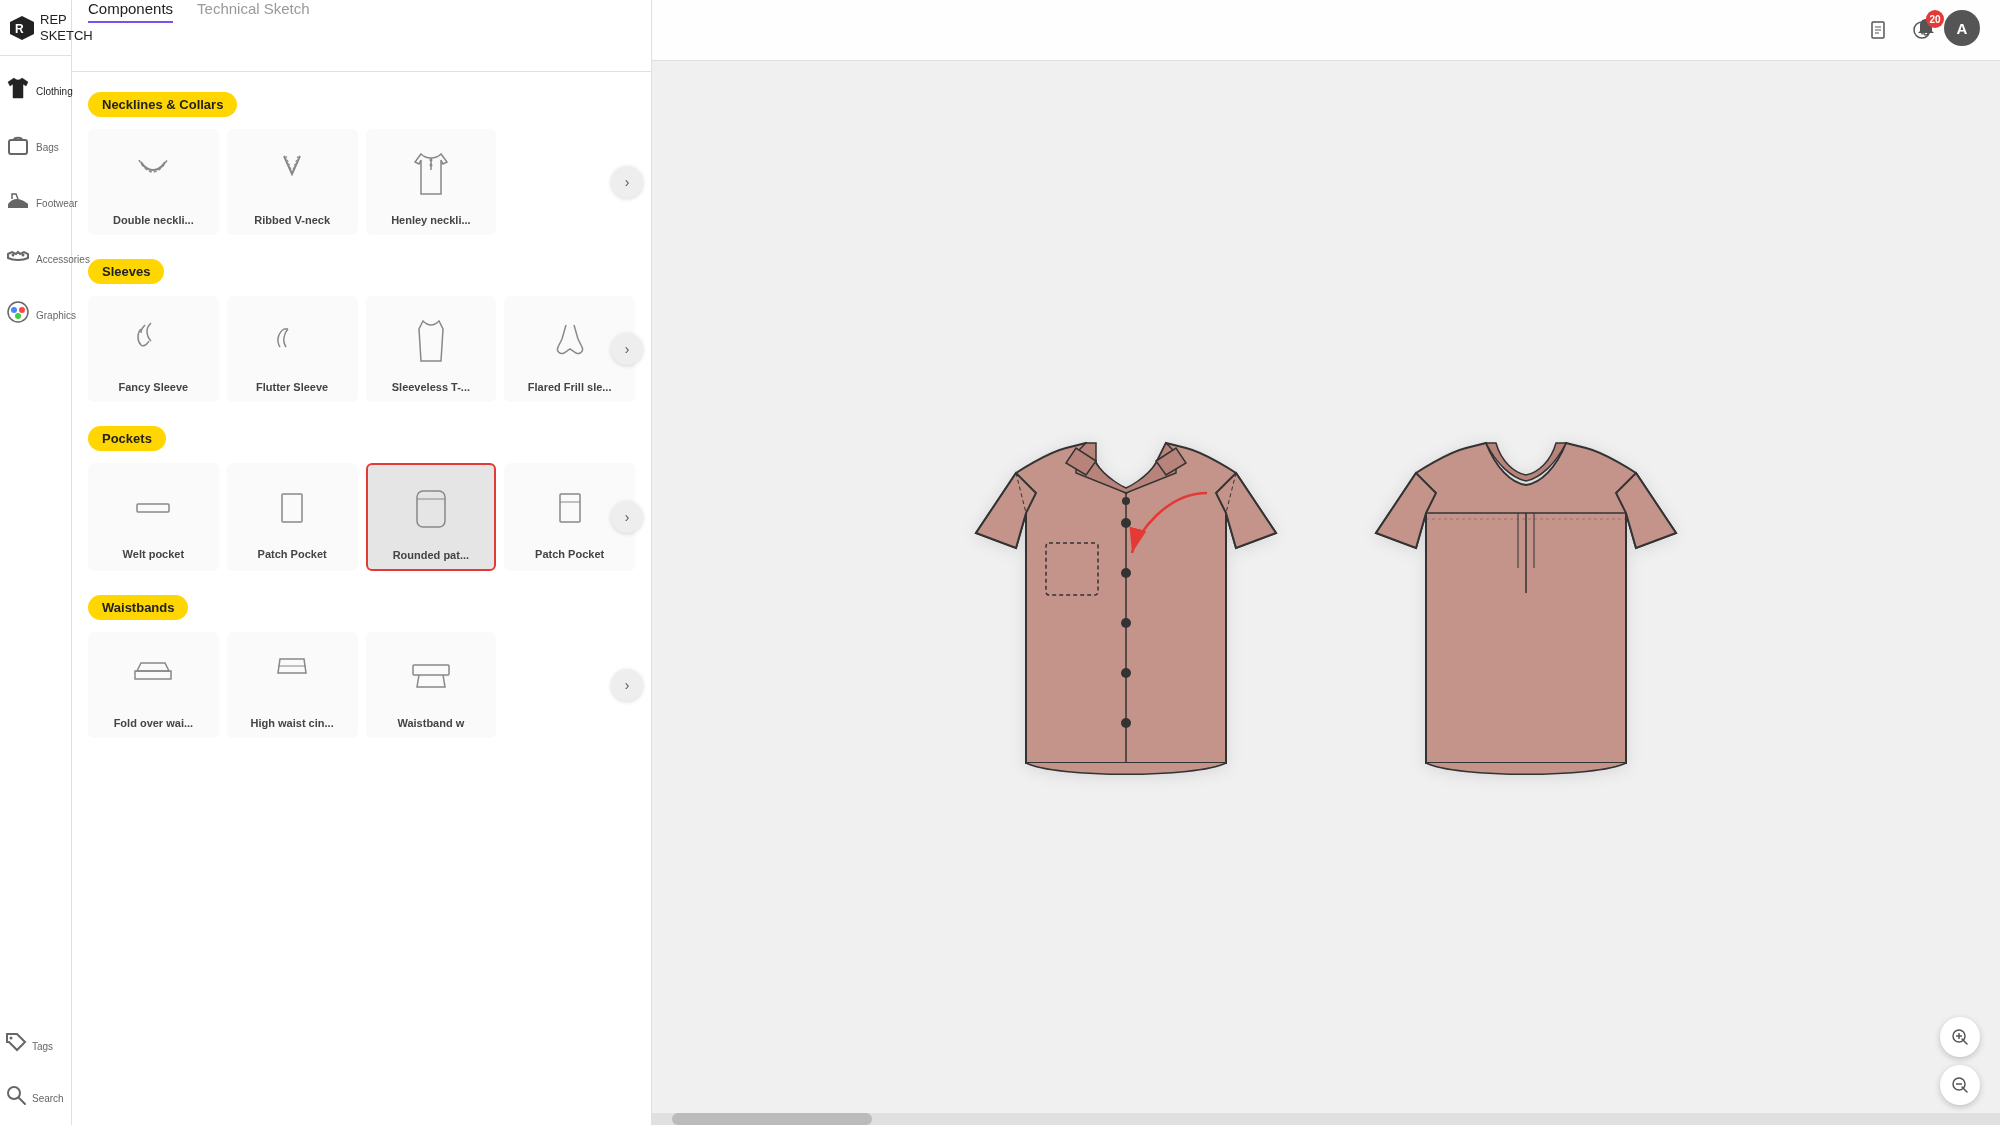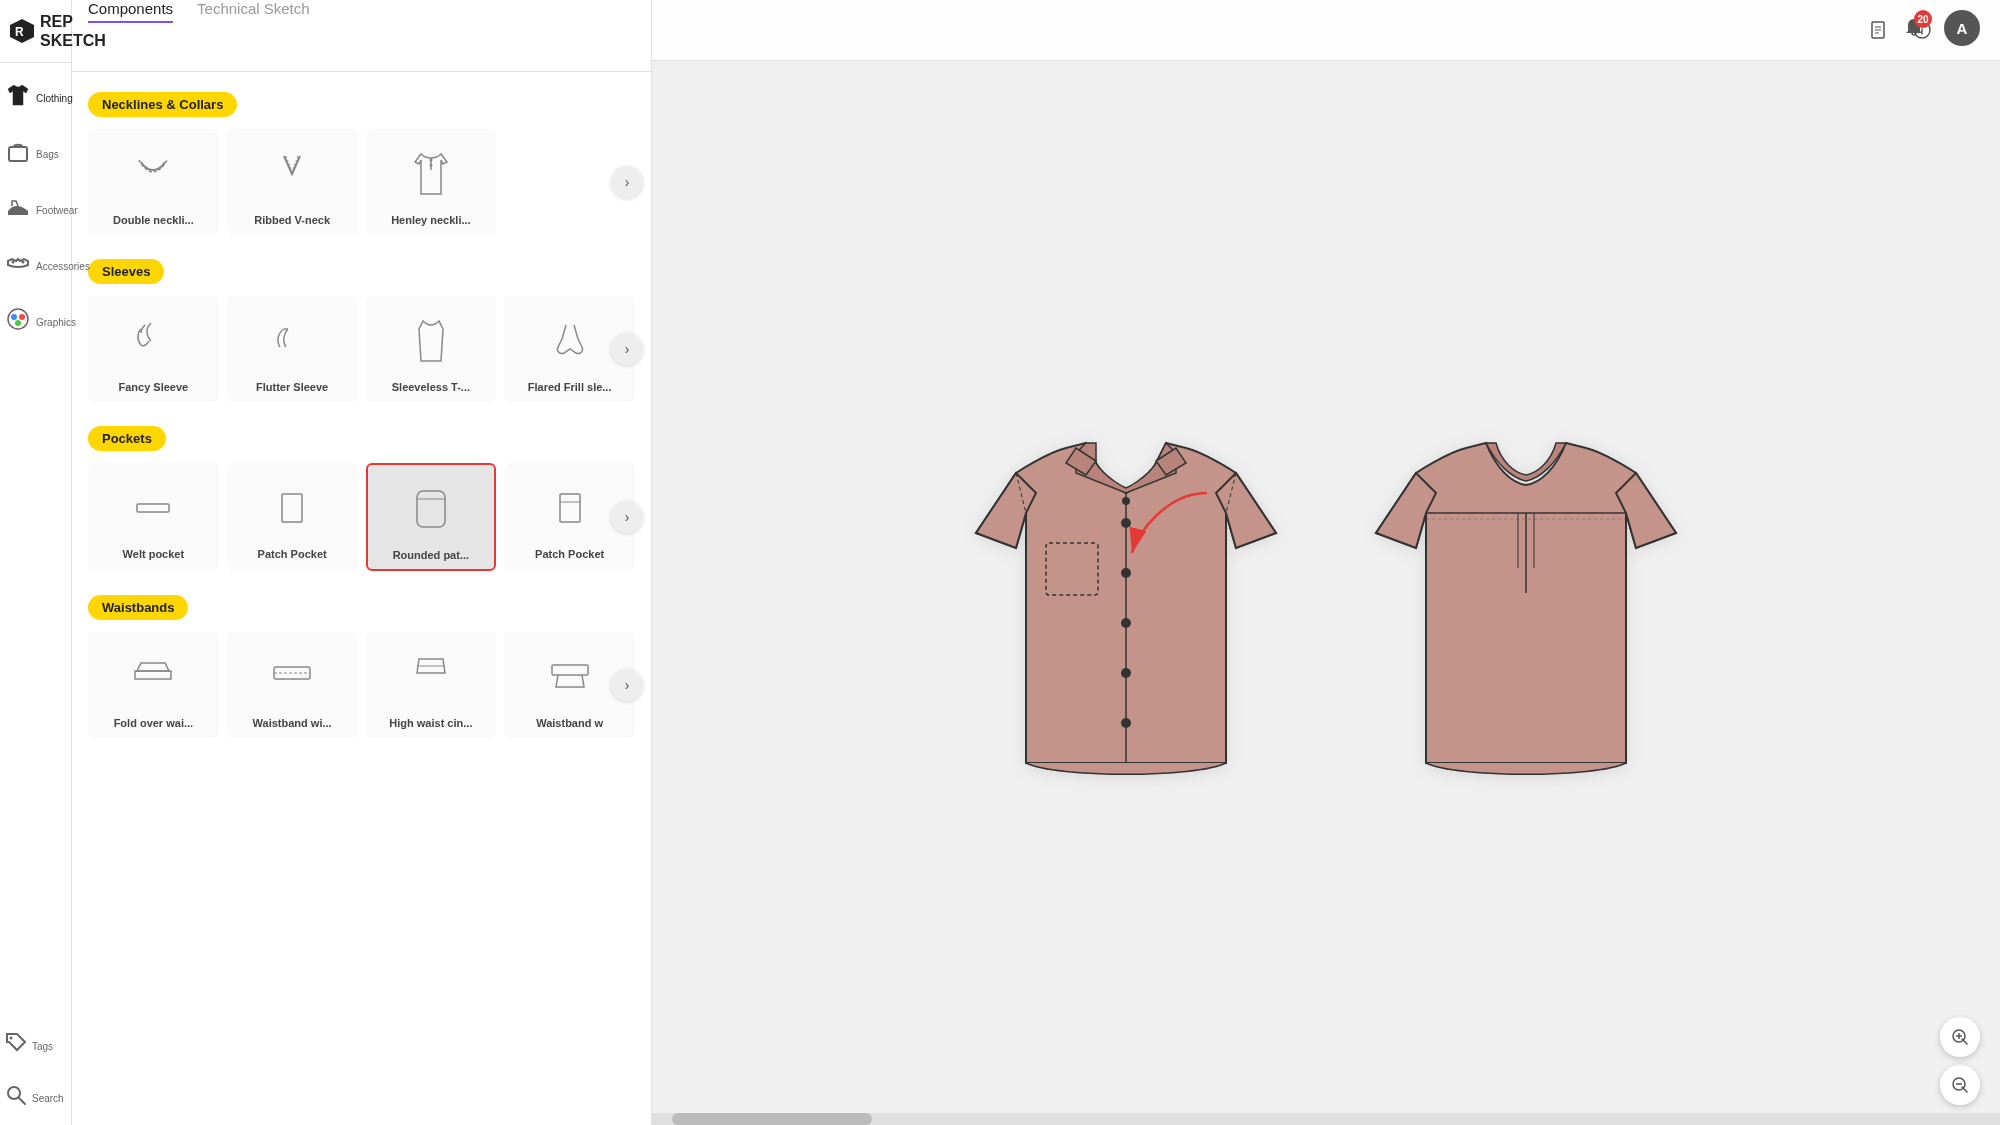--- a/index.html
+++ b/index.html
@@ -147,21 +147,21 @@
 </head>
 <body>
 
 <div class="icon-sidebar">
   <div class="logo-area">
     <div style="display:flex;align-items:center;gap:4px;">
       <svg width="28" height="28" viewBox="0 0 28 28">
         <polygon points="14,2 26,8 26,20 14,26 2,20 2,8" fill="#222"></polygon>
         <text x="7" y="19" font-size="12" font-weight="900" fill="#fff" font-family="Arial">R</text>
       </svg>
-      <div style="font-size:16px;font-weight:700;line-height:1.2;color:#222;">
+      <div style="font-size:13px;font-weight:400;line-height:1.2;color:#222;">
         <div>REP</div>
         <div>SKETCH</div>
       </div>
     </div>
   </div>
 
   <div class="sidebar-item active">
     <div class="sidebar-icon">
       <svg width="28" height="28" viewBox="0 0 28 28" fill="none">
         <path d="M10 4 L4 8 L6 12 L9 10 L9 24 L19 24 L19 10 L22 12 L24 8 L18 4 C18 4 16 6 14 6 C12 6 10 4 10 4Z" fill="#222" stroke="#222" stroke-width="0.5"></path>
@@ -379,29 +379,20 @@
       <div class="component-item">
         <div class="component-thumb">
           <svg width="64" height="64" viewBox="0 0 64 64" fill="none">
             <path d="M16 26 L20 18 L44 18 L48 26 L16 26 Z" stroke="#888" stroke-width="1.5" fill="none"></path>
             <path d="M14 26 L50 26 L50 34 L14 34 Z" stroke="#888" stroke-width="1.5" fill="none"></path>
           </svg>
         </div>
         <span class="component-label">Fold over wai...</span>
       </div>
 
-      <div class="component-item">
-        <div class="component-thumb">
-          <svg width="64" height="64" viewBox="0 0 64 64" fill="none">
-            <rect x="14" y="22" width="36" height="12" rx="2" stroke="#888" stroke-width="1.5" fill="none"></rect>
-            <line x1="14" y1="28" x2="50" y2="28" stroke="#888" stroke-width="1" stroke-dasharray="3 2"></line>
-          </svg>
-        </div>
-        <span class="component-label">Waistband wi...</span>
-      </div>
 
       <div class="component-item">
         <div class="component-thumb">
           <svg width="64" height="64" viewBox="0 0 64 64" fill="none">
             <path d="M20 14 L44 14 L46 28 L18 28 Z" stroke="#888" stroke-width="1.5" fill="none"></path>
             <line x1="18" y1="21" x2="46" y2="21" stroke="#888" stroke-width="1"></line>
           </svg>
         </div>
         <span class="component-label">High waist cin...</span>
       </div>
@@ -442,21 +433,21 @@
       <svg width="20" height="20" viewBox="0 0 20 20" fill="none">
         <circle cx="10" cy="10" r="3" stroke="#555" stroke-width="1.5"></circle>
         <path d="M10 2 L10 5 M10 15 L10 18 M2 10 L5 10 M15 10 L18 10 M4 4 L6 6 M14 14 L16 16 M16 4 L14 6 M6 14 L4 16" stroke="#555" stroke-width="1.5" stroke-linecap="round"></path>
       </svg>
     </button>
   </div>
 
   <div style="position:absolute;top:10px;left:calc(50% + 600px);display:flex;align-items:center;gap:12px;z-index:20;">
   </div>
 
-  <div style="position:fixed;top:10px;right:20px;display:flex;align-items:center;gap:12px;z-index:100;">
+  <div style="position:fixed;top:10px;right:20px;display:flex;align-items:center;z-index:100;">
     <div class="notification-btn">
       <svg width="24" height="24" viewBox="0 0 24 24" fill="none">
         <path d="M12 3 C8 3 6 6 6 9 L6 15 L4 17 L20 17 L18 15 L18 9 C18 6 16 3 12 3Z" fill="#555"></path>
         <path d="M10 17 C10 18.1 10.9 19 12 19 C13.1 19 14 18.1 14 17" stroke="#555" stroke-width="1.5" fill="none"></path>
       </svg>
       <span class="notif-badge">20</span>
     </div>
     <div class="avatar-btn">A</div>
   </div>
 

